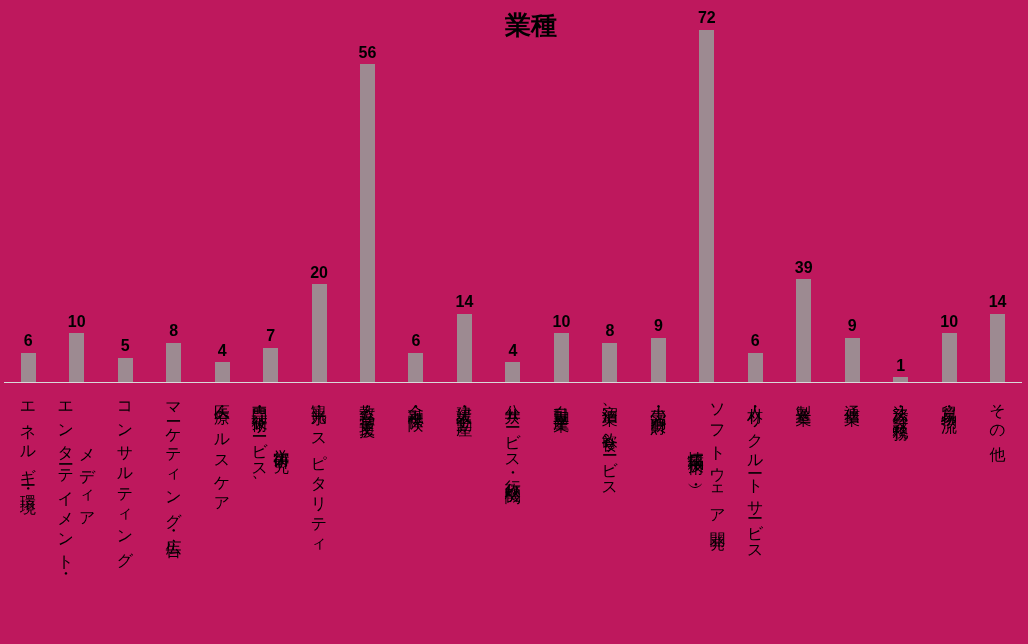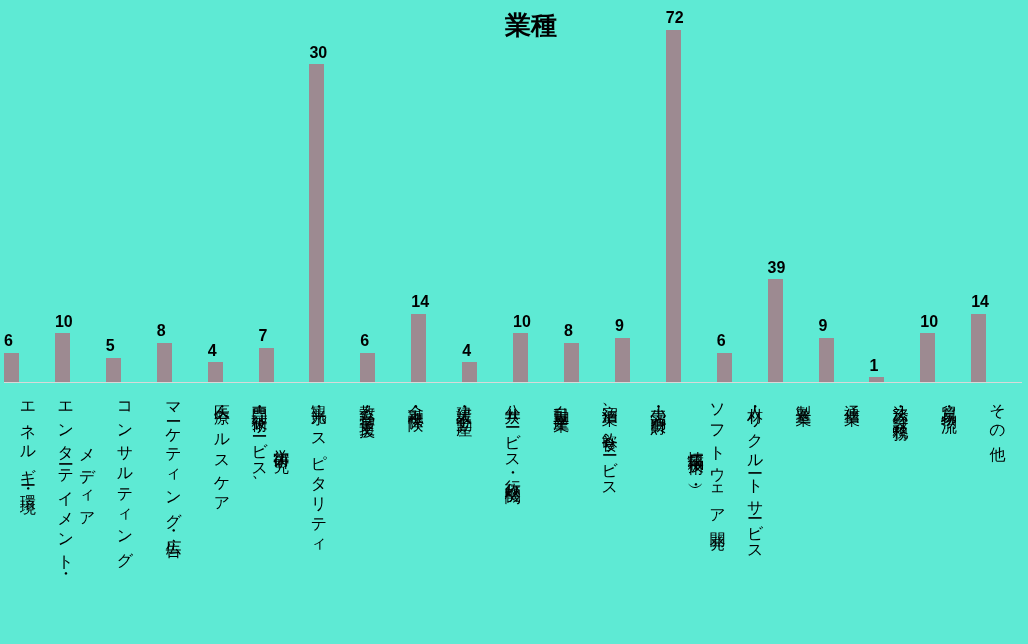--- a/index.html
+++ b/index.html
@@ -5,21 +5,21 @@
   html, body {
     margin: 0;
     padding: 0;
     background: #ffffff;
     font-family: "Liberation Sans", sans-serif;
   }
   .chart {
     position: relative;
     width: 1028px;
     height: 644px;
-    background: #5eead4;
+    background: #be185d;
     overflow: hidden;
   }
   .chart-title {
     position: absolute;
     top: 8px;
     left: 531px;
     transform: translateX(-50%);
     font-size: 26px;
     font-weight: bold;
     color: #000000;
@@ -31,20 +31,21 @@
     top: 0;
     width: 1018px;
     height: 382px;
     display: flex;
     align-items: flex-end;
   }
   .bar-group {
     flex: 1 1 0;
     display: flex;
     flex-direction: column;
+    align-items: center;
     justify-content: flex-end;
     min-width: 0;
   }
   .bar-value {
     font-size: 16px;
     font-weight: bold;
     color: #000000;
     line-height: 1.1;
     margin-bottom: 3px;
     white-space: nowrap;
@@ -109,21 +110,25 @@
       </div>
       <div class="bar-group">
         <div class="bar-value">4</div>
         <div class="bar" style="height: 19.6px; background: rgb(157, 138, 145);"></div>
       </div>
       <div class="bar-group">
         <div class="bar-value">7</div>
         <div class="bar" style="height: 34.2px; background: rgb(157, 138, 145);"></div>
       </div>
       <div class="bar-group">
-        <div class="bar-value">30</div>
+        <div class="bar-value">20</div>
+        <div class="bar" style="height: 97.8px; background: rgb(157, 138, 145);"></div>
+      </div>
+      <div class="bar-group">
+        <div class="bar-value">56</div>
         <div class="bar" style="height: 317.8px; background: rgb(157, 138, 145);"></div>
       </div>
       <div class="bar-group">
         <div class="bar-value">6</div>
         <div class="bar" style="height: 29.3px; background: rgb(157, 138, 145);"></div>
       </div>
       <div class="bar-group">
         <div class="bar-value">14</div>
         <div class="bar" style="height: 68.4px; background: rgb(157, 138, 145);"></div>
       </div>

